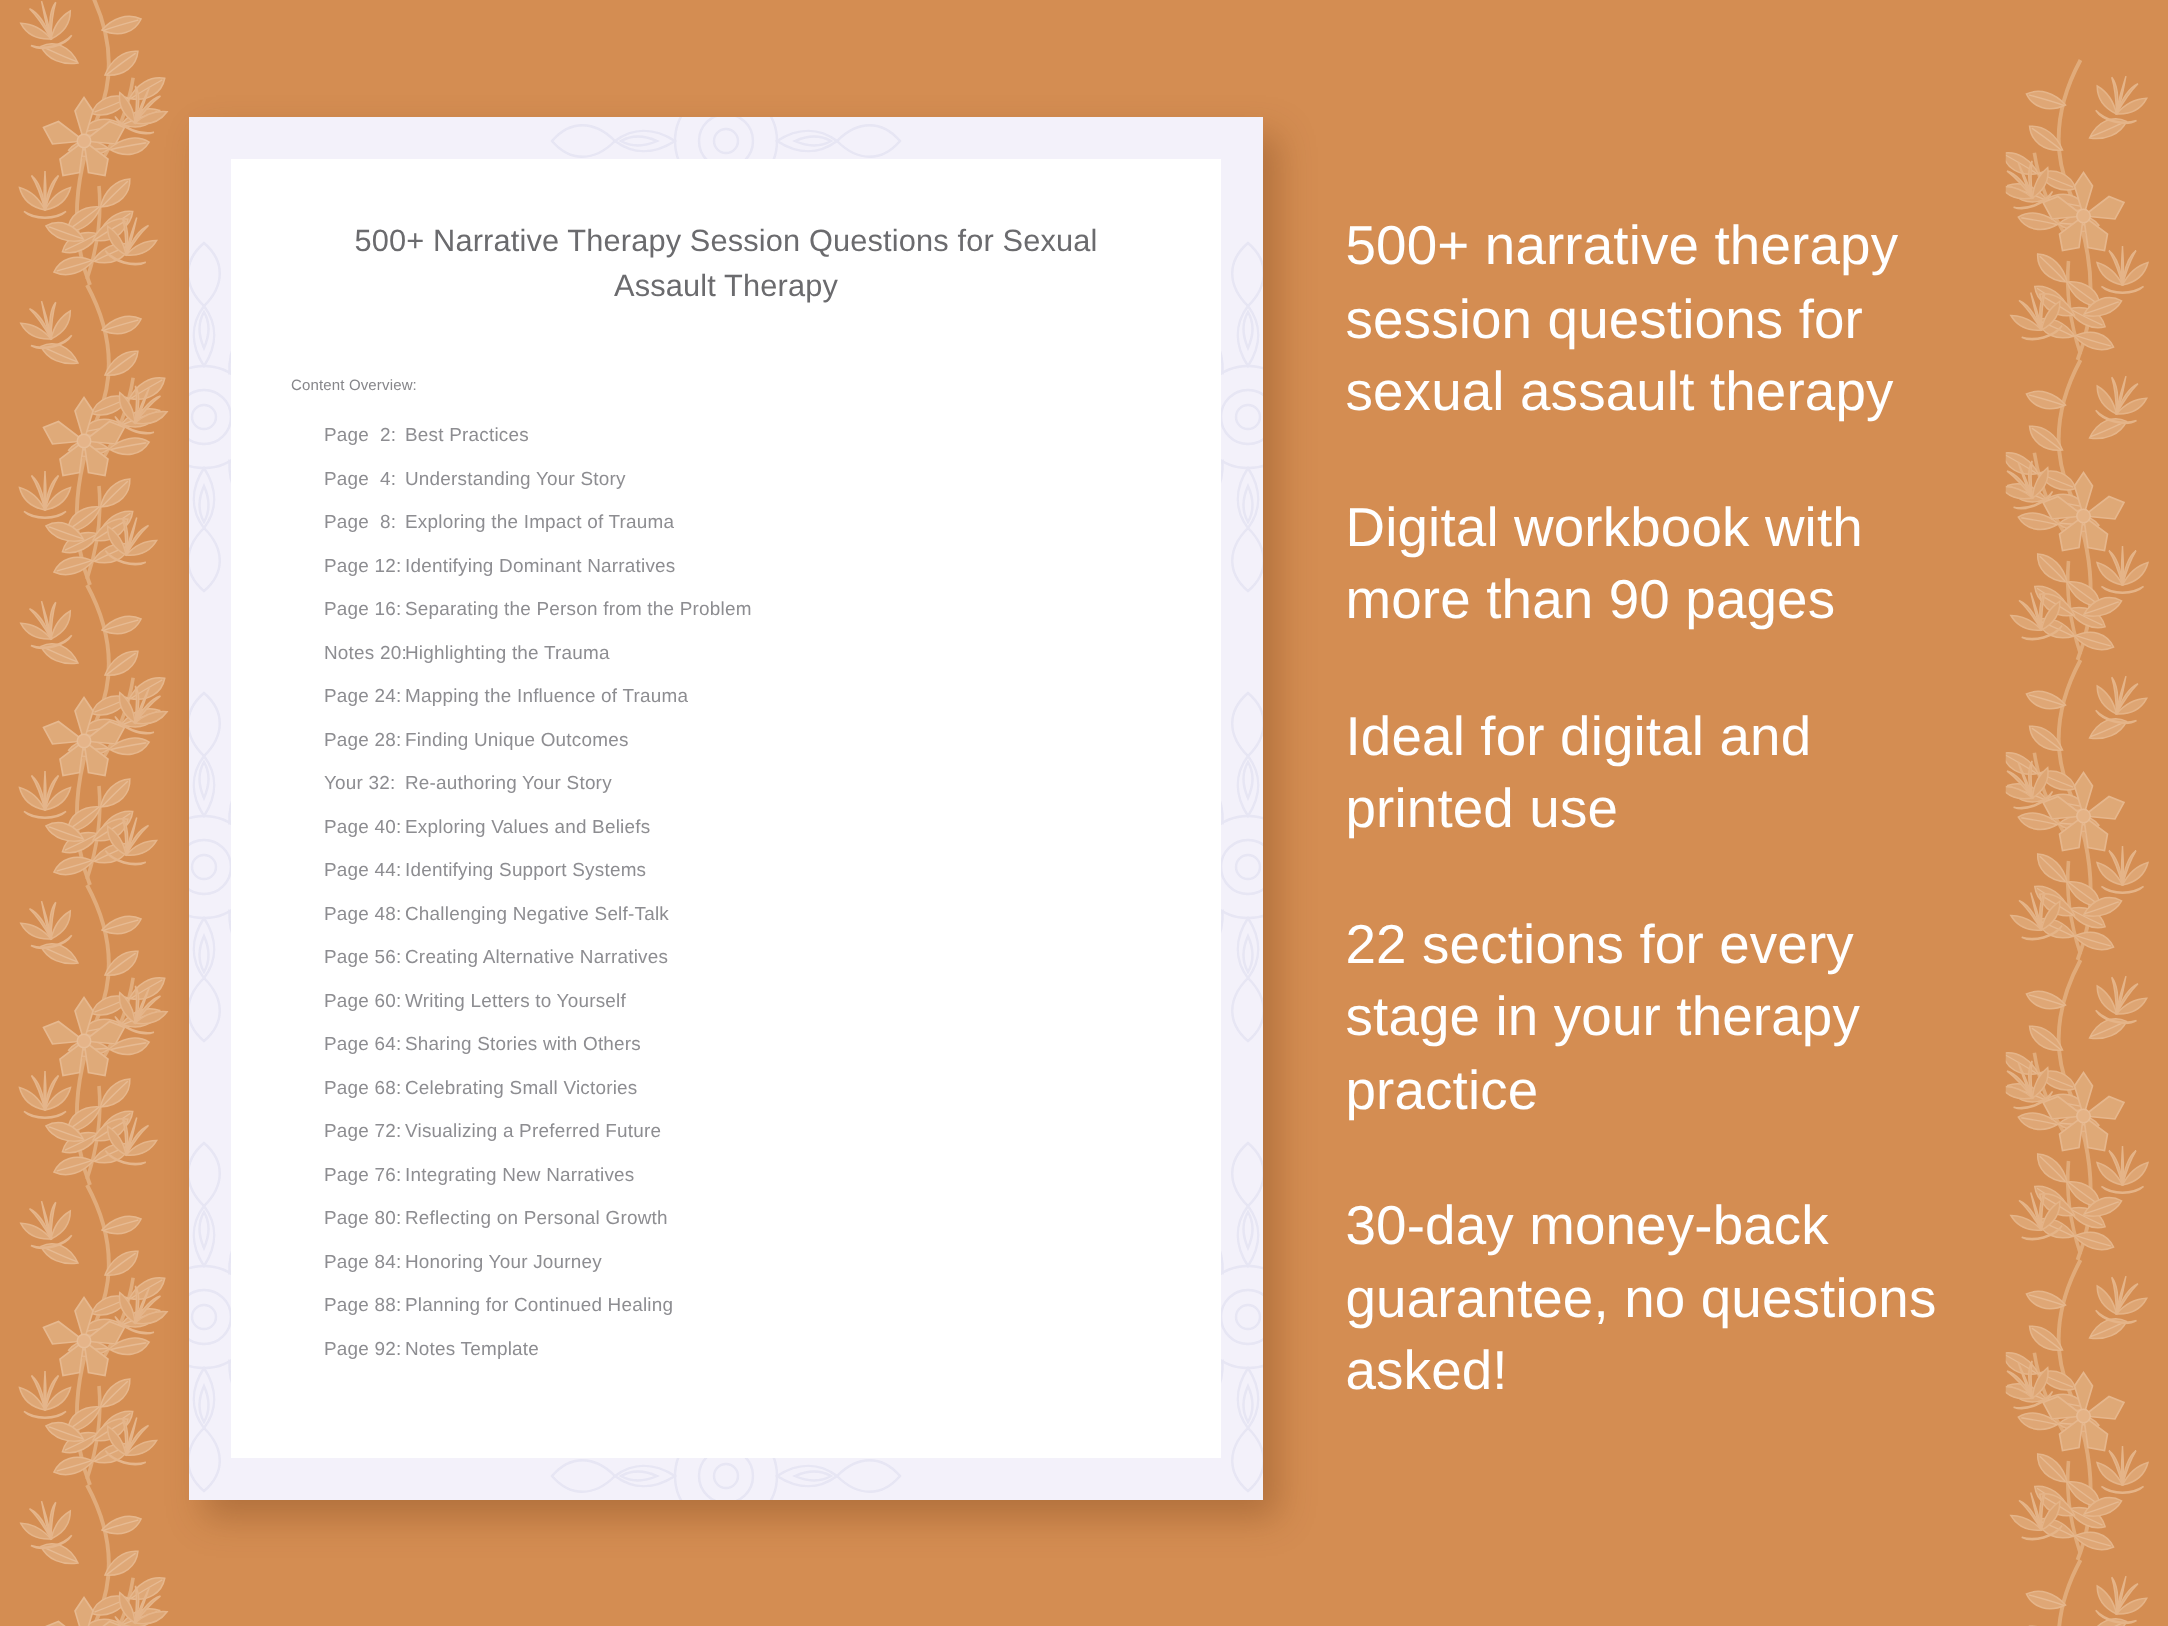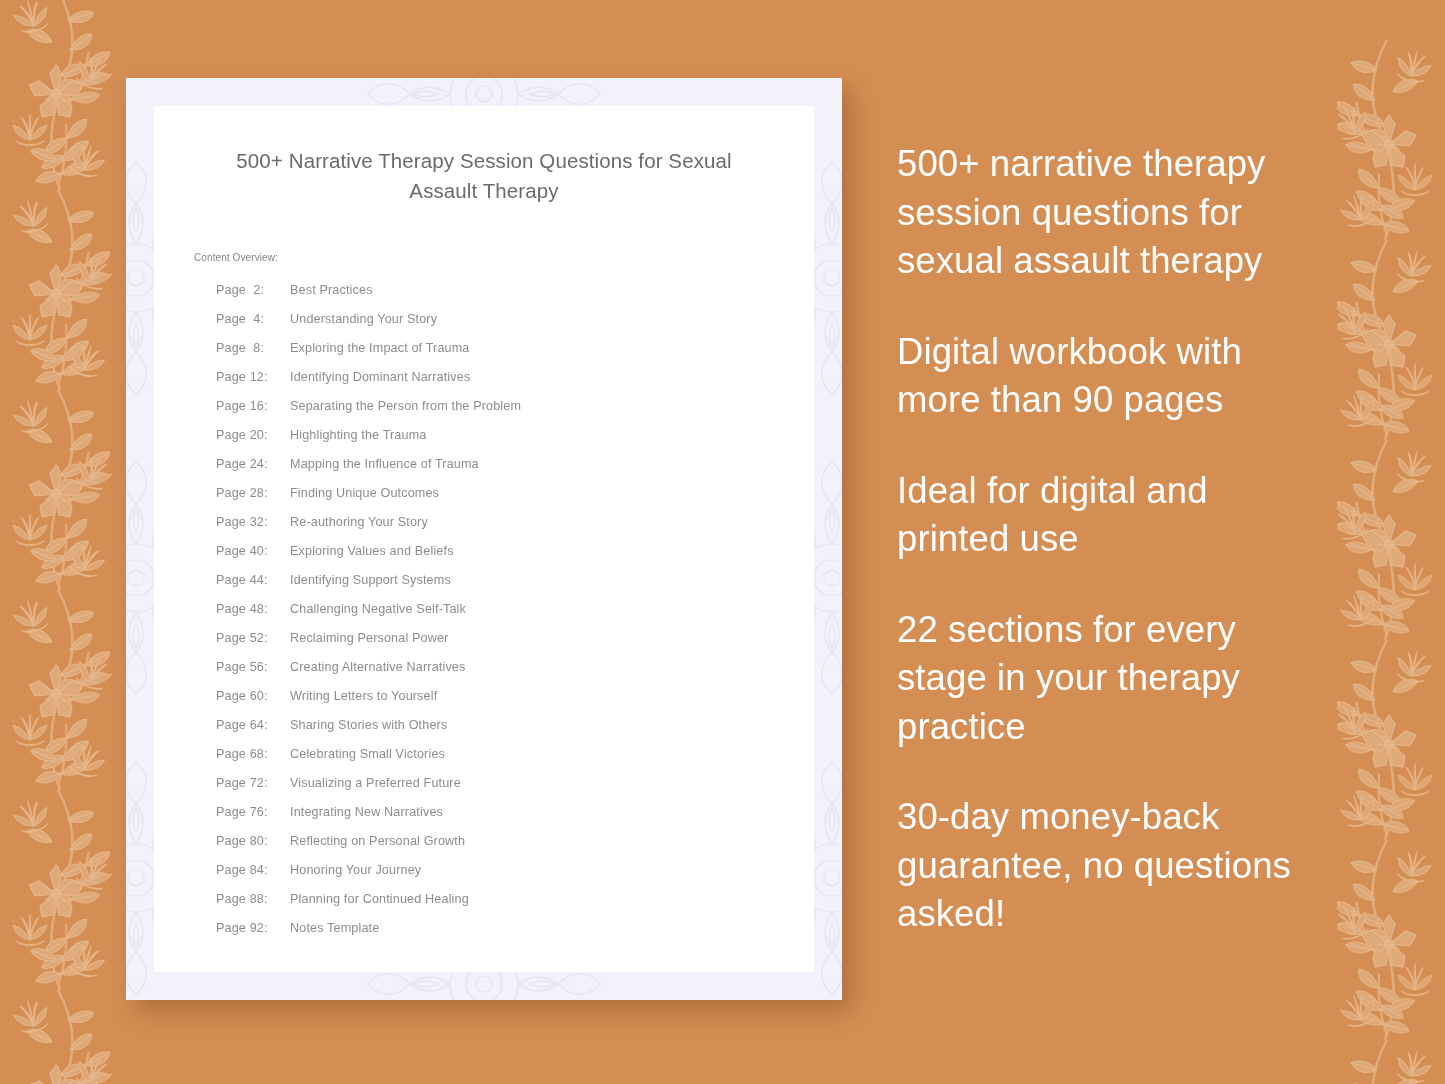--- a/index.html
+++ b/index.html
@@ -79,21 +79,20 @@
     margin-left:32px;
     list-style:none;
   }
   .toc-row {
     display:flex;
     align-items:baseline;
     height:29px;
     font-size:12.6px;
     color:#8d8d91;
     letter-spacing:0.15px;
-    gap:20px;
   }
   .toc-page {
     display:inline-block;
     width:54px;
     text-align:left;
     white-space:pre;
   }
   .toc-label { display:inline-block; }
 
   
@@ -259,50 +258,46 @@
           </li>
           <li class="toc-row">
             <span class="toc-page">Page 12:</span>
             <span class="toc-label">Identifying Dominant Narratives</span>
           </li>
           <li class="toc-row">
             <span class="toc-page">Page 16:</span>
             <span class="toc-label">Separating the Person from the Problem</span>
           </li>
           <li class="toc-row">
-            <span class="toc-page">Page 20:</span>
+            <span class="toc-page">Notes 20:</span>
             <span class="toc-label">Highlighting the Trauma</span>
           </li>
           <li class="toc-row">
             <span class="toc-page">Page 24:</span>
             <span class="toc-label">Mapping the Influence of Trauma</span>
           </li>
           <li class="toc-row">
             <span class="toc-page">Page 28:</span>
             <span class="toc-label">Finding Unique Outcomes</span>
           </li>
           <li class="toc-row">
-            <span class="toc-page">Page 32:</span>
+            <span class="toc-page">Your 32:</span>
             <span class="toc-label">Re-authoring Your Story</span>
           </li>
           <li class="toc-row">
             <span class="toc-page">Page 40:</span>
             <span class="toc-label">Exploring Values and Beliefs</span>
           </li>
           <li class="toc-row">
             <span class="toc-page">Page 44:</span>
             <span class="toc-label">Identifying Support Systems</span>
           </li>
           <li class="toc-row">
             <span class="toc-page">Page 48:</span>
             <span class="toc-label">Challenging Negative Self-Talk</span>
-          </li>
-          <li class="toc-row">
-            <span class="toc-page">Page 52:</span>
-            <span class="toc-label">Reclaiming Personal Power</span>
           </li>
           <li class="toc-row">
             <span class="toc-page">Page 56:</span>
             <span class="toc-label">Creating Alternative Narratives</span>
           </li>
           <li class="toc-row">
             <span class="toc-page">Page 60:</span>
             <span class="toc-label">Writing Letters to Yourself</span>
           </li>
           <li class="toc-row">

